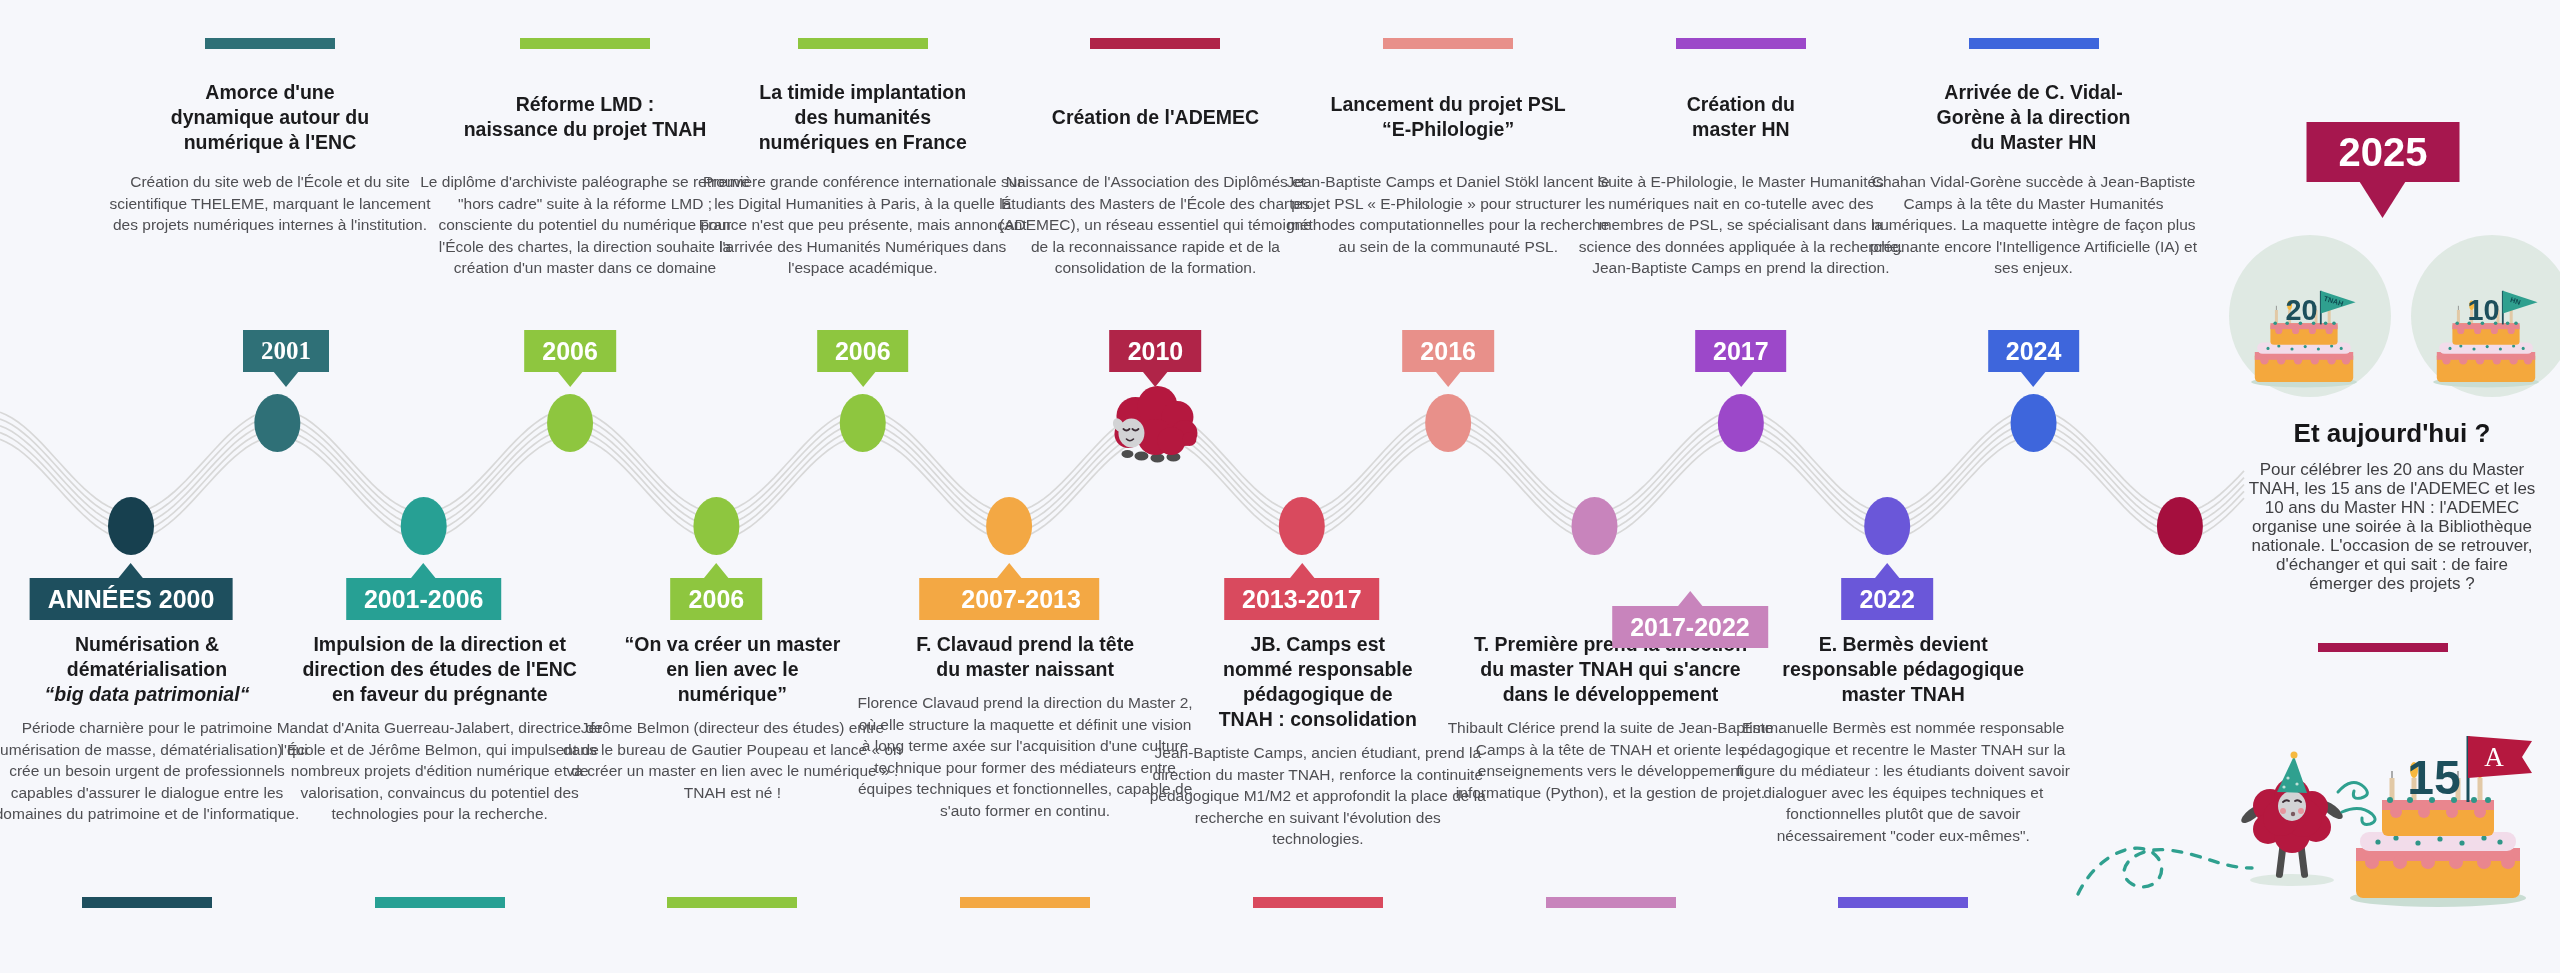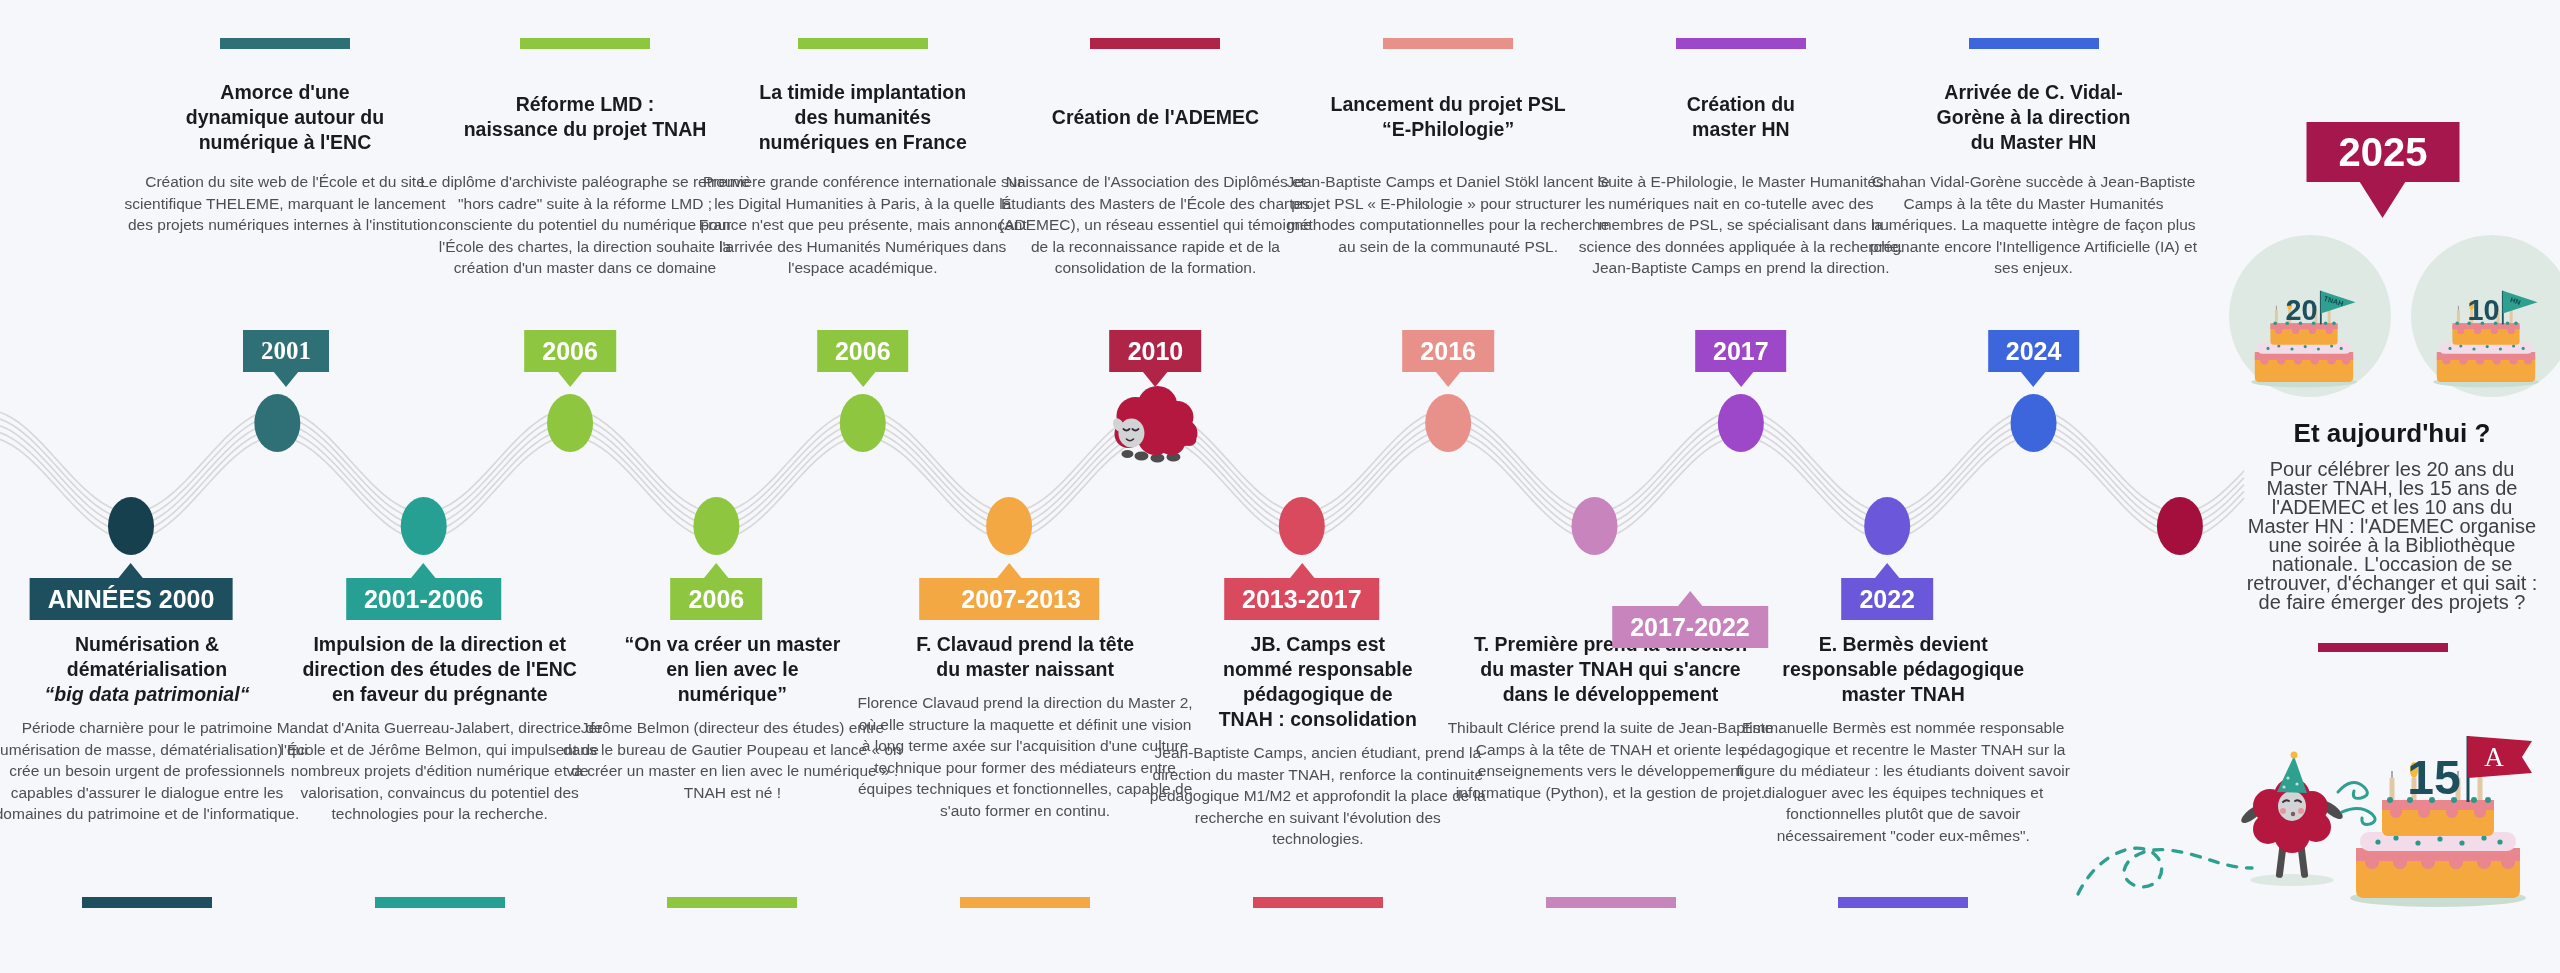--- a/index.html
+++ b/index.html
@@ -31,21 +31,21 @@
   .tag.bottom-tag .ptr{top:-15px;border-bottom:16px solid var(--c);}
   
   .tag2025{position:absolute;left:2383px;top:122px;transform:translateX(-50%);
        height:60px;line-height:60px;padding:0 32px;font-weight:700;font-size:40px;color:#fff;
        background:var(--c);z-index:3;}
   .tag2025 .ptr{position:absolute;left:50%;transform:translateX(-50%);bottom:-36px;width:0;height:0;
        border-left:24px solid transparent;border-right:24px solid transparent;border-top:38px solid var(--c);}
   .today-heading{position:absolute;left:2252px;top:418px;width:280px;text-align:center;
        font-weight:700;font-size:26px;color:#161618;z-index:2;}
   .today-body{position:absolute;left:2245px;top:460px;width:294px;text-align:center;
-       font-size:20px;line-height:19px;color:#3f3f42;z-index:2;}
+       font-size:17px;line-height:19px;color:#3f3f42;z-index:2;}
   .accent-underline{position:absolute;left:2318px;top:643px;width:130px;height:9px;z-index:2;}
 </style>
 </head>
 <body>
 
 <div id="canvas">
   <svg id="deco" width="2560" height="973" viewBox="0 0 2560 973">
       <path d="M0 412.2L6 414.7L12 418.0L18 422.0L24 426.7L30 431.9L36 437.6L42 443.7L48 450.1L54 456.7L60 463.3L66 469.9L72 476.3L78 482.5L84 488.3L90 493.7L96 498.5L102 502.7L108 506.2L114 509.0L120 511.0L126 512.1L132 512.4L138 511.8L144 510.4L150 508.2L156 505.2L162 501.4L168 497.0L174 492.0L180 486.4L186 480.5L192 474.2L198 467.7L204 461.1L210 454.5L216 448.0L222 441.7L228 435.7L234 430.1L240 425.1L246 420.6L252 416.8L258 413.8L264 411.5L270 410.0L276 409.4L282 409.7L288 410.7L294 412.7L300 415.4L306 418.8L312 423.0L318 427.8L324 433.1L330 438.9L336 445.1L342 451.5L348 458.1L354 464.7L360 471.3L366 477.7L372 483.8L378 489.5L384 494.8L390 499.5L396 503.6L402 506.9L408 509.5L414 511.3L420 512.2L426 512.3L432 511.6L438 510.0L444 507.6L450 504.4L456 500.5L462 496.0L468 490.8L474 485.2L480 479.2L486 472.8L492 466.3L498 459.7L504 453.1L510 446.6L516 440.3L522 434.5L528 429.0L534 424.1L540 419.7L546 416.1L552 413.2L558 411.1L564 409.8L570 409.4L576 409.8L582 411.1L588 413.2L594 416.1L600 419.7L606 424.0L612 428.9L618 434.4L624 440.2L630 446.5L636 452.9L642 459.5L648 466.2L654 472.7L660 479.0L666 485.1L672 490.7L678 495.9L684 500.4L690 504.3L696 507.5L702 510.0L708 511.6L714 512.3L720 512.2L726 511.3L732 509.5L738 507.0L744 503.6L750 499.6L756 494.9L762 489.6L768 483.9L774 477.8L780 471.4L786 464.8L792 458.2L798 451.6L804 445.2L810 439.0L816 433.2L822 427.9L828 423.1L834 418.9L840 415.4L846 412.7L852 410.8L858 409.7L864 409.4L870 410.0L876 411.5L882 413.7L888 416.8L894 420.6L900 425.0L906 430.0L912 435.6L918 441.6L924 447.9L930 454.4L936 461.0L942 467.6L948 474.1L954 480.4L960 486.3L966 491.9L972 496.9L978 501.3L984 505.1L990 508.1L996 510.4L1002 511.8L1008 512.4L1014 512.1L1020 511.0L1026 509.0L1032 506.3L1038 502.8L1044 498.6L1050 493.8L1056 488.4L1062 482.6L1068 476.4L1074 470.0L1080 463.4L1086 456.8L1092 450.2L1098 443.8L1104 437.7L1110 432.0L1116 426.8L1122 422.1L1128 418.1L1134 414.8L1140 412.2L1146 410.5L1152 409.5L1158 409.5L1164 410.3L1170 411.9L1176 414.3L1182 417.5L1188 421.5L1194 426.0L1200 431.2L1206 436.9L1212 442.9L1218 449.3L1224 455.8L1230 462.4L1236 469.0L1242 475.5L1248 481.7L1254 487.6L1260 493.0L1266 497.9L1272 502.2L1278 505.8L1284 508.7L1290 510.8L1296 512.0L1302 512.4L1308 511.9L1314 510.6L1320 508.5L1326 505.6L1332 502.0L1338 497.6L1344 492.7L1350 487.2L1356 481.3L1362 475.1L1368 468.6L1374 462.0L1380 455.4L1386 448.8L1392 442.5L1398 436.5L1404 430.8L1410 425.7L1416 421.2L1422 417.3L1428 414.1L1434 411.8L1440 410.2L1446 409.5L1452 409.6L1458 410.5L1464 412.4L1470 415.0L1476 418.3L1482 422.4L1488 427.1L1494 432.4L1500 438.1L1506 444.3L1512 450.7L1518 457.2L1524 463.9L1530 470.4L1536 476.9L1542 483.0L1548 488.8L1554 494.1L1560 498.9L1566 503.1L1572 506.5L1578 509.2L1584 511.1L1590 512.2L1596 512.4L1602 511.7L1608 510.3L1614 508.0L1620 504.9L1626 501.1L1632 496.6L1638 491.5L1644 486.0L1650 480.0L1656 473.7L1662 467.2L1668 460.5L1674 453.9L1680 447.4L1686 441.2L1692 435.2L1698 429.7L1704 424.7L1710 420.3L1716 416.6L1722 413.6L1728 411.3L1734 410.0L1740 409.4L1746 409.7L1752 410.9L1758 412.9L1764 415.6L1770 419.2L1776 423.4L1782 428.2L1788 433.6L1794 439.4L1800 445.6L1806 452.1L1812 458.7L1818 465.3L1824 471.8L1830 478.2L1836 484.3L1842 490.0L1848 495.2L1854 499.9L1860 503.9L1866 507.2L1872 509.7L1878 511.4L1884 512.3L1890 512.3L1896 511.5L1902 509.8L1908 507.4L1914 504.1L1920 500.2L1926 495.5L1932 490.4L1938 484.7L1944 478.6L1950 472.3L1956 465.7L1962 459.1L1968 452.5L1974 446.1L1980 439.8L1986 434.0L1992 428.6L1998 423.7L2004 419.4L2010 415.8L2016 413.0L2022 411.0L2028 409.8L2034 409.4L2040 409.9L2046 411.2L2052 413.4L2058 416.3L2064 420.0L2070 424.4L2076 429.3L2082 434.8L2088 440.8L2094 447.0L2100 453.5L2106 460.1L2112 466.7L2118 473.2L2124 479.6L2130 485.6L2136 491.2L2142 496.3L2148 500.8L2154 504.6L2160 507.8L2166 510.1L2172 511.7L2178 512.4L2184 512.2L2190 511.2L2196 509.4L2202 506.7L2208 503.3L2214 499.2L2220 494.5L2226 489.2L2232 483.4L2238 477.3L2244 470.9" fill="none" stroke="#d8d8d8" stroke-width="1.7"></path>
       <path d="M0 419.0L6 421.5L12 424.8L18 428.8L24 433.5L30 438.7L36 444.4L42 450.5L48 456.9L54 463.5L60 470.1L66 476.7L72 483.1L78 489.3L84 495.1L90 500.5L96 505.3L102 509.5L108 513.0L114 515.8L120 517.8L126 518.9L132 519.2L138 518.6L144 517.2L150 515.0L156 512.0L162 508.2L168 503.8L174 498.8L180 493.2L186 487.3L192 481.0L198 474.5L204 467.9L210 461.3L216 454.8L222 448.5L228 442.5L234 436.9L240 431.9L246 427.4L252 423.6L258 420.6L264 418.3L270 416.8L276 416.2L282 416.5L288 417.5L294 419.5L300 422.2L306 425.6L312 429.8L318 434.6L324 439.9L330 445.7L336 451.9L342 458.3L348 464.9L354 471.5L360 478.1L366 484.5L372 490.6L378 496.3L384 501.6L390 506.3L396 510.4L402 513.7L408 516.3L414 518.1L420 519.0L426 519.1L432 518.4L438 516.8L444 514.4L450 511.2L456 507.3L462 502.8L468 497.6L474 492.0L480 486.0L486 479.6L492 473.1L498 466.5L504 459.9L510 453.4L516 447.1L522 441.3L528 435.8L534 430.9L540 426.5L546 422.9L552 420.0L558 417.9L564 416.6L570 416.2L576 416.6L582 417.9L588 420.0L594 422.9L600 426.5L606 430.8L612 435.7L618 441.2L624 447.0L630 453.3L636 459.7L642 466.3L648 473.0L654 479.5L660 485.8L666 491.9L672 497.5L678 502.7L684 507.2L690 511.1L696 514.3L702 516.8L708 518.4L714 519.1L720 519.0L726 518.1L732 516.3L738 513.8L744 510.4L750 506.4L756 501.7L762 496.4L768 490.7L774 484.6L780 478.2L786 471.6L792 465.0L798 458.4L804 452.0L810 445.8L816 440.0L822 434.7L828 429.9L834 425.7L840 422.2L846 419.5L852 417.6L858 416.5L864 416.2L870 416.8L876 418.3L882 420.5L888 423.6L894 427.4L900 431.8L906 436.8L912 442.4L918 448.4L924 454.7L930 461.2L936 467.8L942 474.4L948 480.9L954 487.2L960 493.1L966 498.7L972 503.7L978 508.1L984 511.9L990 514.9L996 517.2L1002 518.6L1008 519.2L1014 518.9L1020 517.8L1026 515.8L1032 513.1L1038 509.6L1044 505.4L1050 500.6L1056 495.2L1062 489.4L1068 483.2L1074 476.8L1080 470.2L1086 463.6L1092 457.0L1098 450.6L1104 444.5L1110 438.8L1116 433.6L1122 428.9L1128 424.9L1134 421.6L1140 419.0L1146 417.3L1152 416.3L1158 416.3L1164 417.1L1170 418.7L1176 421.1L1182 424.3L1188 428.3L1194 432.8L1200 438.0L1206 443.7L1212 449.7L1218 456.1L1224 462.6L1230 469.2L1236 475.8L1242 482.3L1248 488.5L1254 494.4L1260 499.8L1266 504.7L1272 509.0L1278 512.6L1284 515.5L1290 517.6L1296 518.8L1302 519.2L1308 518.7L1314 517.4L1320 515.3L1326 512.4L1332 508.8L1338 504.4L1344 499.5L1350 494.0L1356 488.1L1362 481.9L1368 475.4L1374 468.8L1380 462.2L1386 455.6L1392 449.3L1398 443.3L1404 437.6L1410 432.5L1416 428.0L1422 424.1L1428 420.9L1434 418.6L1440 417.0L1446 416.3L1452 416.4L1458 417.3L1464 419.2L1470 421.8L1476 425.1L1482 429.2L1488 433.9L1494 439.2L1500 444.9L1506 451.1L1512 457.5L1518 464.0L1524 470.7L1530 477.2L1536 483.7L1542 489.8L1548 495.6L1554 500.9L1560 505.7L1566 509.9L1572 513.3L1578 516.0L1584 517.9L1590 519.0L1596 519.2L1602 518.5L1608 517.1L1614 514.8L1620 511.7L1626 507.9L1632 503.4L1638 498.3L1644 492.8L1650 486.8L1656 480.5L1662 474.0L1668 467.3L1674 460.7L1680 454.2L1686 448.0L1692 442.0L1698 436.5L1704 431.5L1710 427.1L1716 423.4L1722 420.4L1728 418.1L1734 416.8L1740 416.2L1746 416.5L1752 417.7L1758 419.7L1764 422.4L1770 426.0L1776 430.2L1782 435.0L1788 440.4L1794 446.2L1800 452.4L1806 458.9L1812 465.5L1818 472.1L1824 478.6L1830 485.0L1836 491.1L1842 496.8L1848 502.0L1854 506.7L1860 510.7L1866 514.0L1872 516.5L1878 518.2L1884 519.1L1890 519.1L1896 518.3L1902 516.6L1908 514.2L1914 510.9L1920 507.0L1926 502.3L1932 497.2L1938 491.5L1944 485.4L1950 479.1L1956 472.5L1962 465.9L1968 459.3L1974 452.9L1980 446.6L1986 440.8L1992 435.4L1998 430.5L2004 426.2L2010 422.6L2016 419.8L2022 417.8L2028 416.6L2034 416.2L2040 416.7L2046 418.0L2052 420.2L2058 423.1L2064 426.8L2070 431.2L2076 436.1L2082 441.6L2088 447.6L2094 453.8L2100 460.3L2106 466.9L2112 473.5L2118 480.0L2124 486.4L2130 492.4L2136 498.0L2142 503.1L2148 507.6L2154 511.4L2160 514.6L2166 516.9L2172 518.5L2178 519.2L2184 519.0L2190 518.0L2196 516.2L2202 513.5L2208 510.1L2214 506.0L2220 501.3L2226 496.0L2232 490.2L2238 484.1L2244 477.7" fill="none" stroke="#d8d8d8" stroke-width="1.7"></path>
       <path d="M0 425.8L6 428.3L12 431.6L18 435.6L24 440.3L30 445.5L36 451.2L42 457.3L48 463.7L54 470.3L60 476.9L66 483.5L72 489.9L78 496.1L84 501.9L90 507.3L96 512.1L102 516.3L108 519.8L114 522.6L120 524.6L126 525.7L132 526.0L138 525.4L144 524.0L150 521.8L156 518.8L162 515.0L168 510.6L174 505.6L180 500.0L186 494.1L192 487.8L198 481.3L204 474.7L210 468.1L216 461.6L222 455.3L228 449.3L234 443.7L240 438.7L246 434.2L252 430.4L258 427.4L264 425.1L270 423.6L276 423.0L282 423.3L288 424.3L294 426.3L300 429.0L306 432.4L312 436.6L318 441.4L324 446.7L330 452.5L336 458.7L342 465.1L348 471.7L354 478.3L360 484.9L366 491.3L372 497.4L378 503.1L384 508.4L390 513.1L396 517.2L402 520.5L408 523.1L414 524.9L420 525.8L426 525.9L432 525.2L438 523.6L444 521.2L450 518.0L456 514.1L462 509.6L468 504.4L474 498.8L480 492.8L486 486.4L492 479.9L498 473.3L504 466.7L510 460.2L516 453.9L522 448.1L528 442.6L534 437.7L540 433.3L546 429.7L552 426.8L558 424.7L564 423.4L570 423.0L576 423.4L582 424.7L588 426.8L594 429.7L600 433.3L606 437.6L612 442.5L618 448.0L624 453.8L630 460.1L636 466.5L642 473.1L648 479.8L654 486.3L660 492.6L666 498.7L672 504.3L678 509.5L684 514.0L690 517.9L696 521.1L702 523.6L708 525.2L714 525.9L720 525.8L726 524.9L732 523.1L738 520.6L744 517.2L750 513.2L756 508.5L762 503.2L768 497.5L774 491.4L780 485.0L786 478.4L792 471.8L798 465.2L804 458.8L810 452.6L816 446.8L822 441.5L828 436.7L834 432.5L840 429.0L846 426.3L852 424.4L858 423.3L864 423.0L870 423.6L876 425.1L882 427.3L888 430.4L894 434.2L900 438.6L906 443.6L912 449.2L918 455.2L924 461.5L930 468.0L936 474.6L942 481.2L948 487.7L954 494.0L960 499.9L966 505.5L972 510.5L978 514.9L984 518.7L990 521.7L996 524.0L1002 525.4L1008 526.0L1014 525.7L1020 524.6L1026 522.6L1032 519.9L1038 516.4L1044 512.2L1050 507.4L1056 502.0L1062 496.2L1068 490.0L1074 483.6L1080 477.0L1086 470.4L1092 463.8L1098 457.4L1104 451.3L1110 445.6L1116 440.4L1122 435.7L1128 431.7L1134 428.4L1140 425.8L1146 424.1L1152 423.1L1158 423.1L1164 423.9L1170 425.5L1176 427.9L1182 431.1L1188 435.1L1194 439.6L1200 444.8L1206 450.5L1212 456.5L1218 462.9L1224 469.4L1230 476.0L1236 482.6L1242 489.1L1248 495.3L1254 501.2L1260 506.6L1266 511.5L1272 515.8L1278 519.4L1284 522.3L1290 524.4L1296 525.6L1302 526.0L1308 525.5L1314 524.2L1320 522.1L1326 519.2L1332 515.6L1338 511.2L1344 506.3L1350 500.8L1356 494.9L1362 488.7L1368 482.2L1374 475.6L1380 469.0L1386 462.4L1392 456.1L1398 450.1L1404 444.4L1410 439.3L1416 434.8L1422 430.9L1428 427.7L1434 425.4L1440 423.8L1446 423.1L1452 423.2L1458 424.1L1464 426.0L1470 428.6L1476 431.9L1482 436.0L1488 440.7L1494 446.0L1500 451.7L1506 457.9L1512 464.3L1518 470.8L1524 477.5L1530 484.0L1536 490.5L1542 496.6L1548 502.4L1554 507.7L1560 512.5L1566 516.7L1572 520.1L1578 522.8L1584 524.7L1590 525.8L1596 526.0L1602 525.3L1608 523.9L1614 521.6L1620 518.5L1626 514.7L1632 510.2L1638 505.1L1644 499.6L1650 493.6L1656 487.3L1662 480.8L1668 474.1L1674 467.5L1680 461.0L1686 454.8L1692 448.8L1698 443.3L1704 438.3L1710 433.9L1716 430.2L1722 427.2L1728 424.9L1734 423.6L1740 423.0L1746 423.3L1752 424.5L1758 426.5L1764 429.2L1770 432.8L1776 437.0L1782 441.8L1788 447.2L1794 453.0L1800 459.2L1806 465.7L1812 472.3L1818 478.9L1824 485.4L1830 491.8L1836 497.9L1842 503.6L1848 508.8L1854 513.5L1860 517.5L1866 520.8L1872 523.3L1878 525.0L1884 525.9L1890 525.9L1896 525.1L1902 523.4L1908 521.0L1914 517.7L1920 513.8L1926 509.1L1932 504.0L1938 498.3L1944 492.2L1950 485.9L1956 479.3L1962 472.7L1968 466.1L1974 459.7L1980 453.4L1986 447.6L1992 442.2L1998 437.3L2004 433.0L2010 429.4L2016 426.6L2022 424.6L2028 423.4L2034 423.0L2040 423.5L2046 424.8L2052 427.0L2058 429.9L2064 433.6L2070 438.0L2076 442.9L2082 448.4L2088 454.4L2094 460.6L2100 467.1L2106 473.7L2112 480.3L2118 486.8L2124 493.2L2130 499.2L2136 504.8L2142 509.9L2148 514.4L2154 518.2L2160 521.4L2166 523.7L2172 525.3L2178 526.0L2184 525.8L2190 524.8L2196 523.0L2202 520.3L2208 516.9L2214 512.8L2220 508.1L2226 502.8L2232 497.0L2238 490.9L2244 484.5" fill="none" stroke="#d8d8d8" stroke-width="1.7"></path>
@@ -245,21 +245,21 @@
 
   <div class="tag2025" style="--c:#a6174e">
     <span>2025</span>
     <i class="ptr"></i>
   </div>
 
   <div class="today-heading">Et aujourd'hui ?</div>
   <div class="today-body">Pour célébrer les 20 ans du Master TNAH, les 15 ans de l'ADEMEC et les 10 ans du Master HN : l'ADEMEC organise une soirée à la Bibliothèque nationale. L'occasion de se retrouver, d'échanger et qui sait : de faire émerger des projets ?</div>
   <div class="accent-underline" style="background:#a6174e"></div>
 <div class="tag top-tag" style="left: 286px; font-family: Liberation Serif, serif; --c: #2f7077;"><span>2001</span><i class="ptr"></i></div>
-    <div class="col top" style="left: 285px;">
+    <div class="col top" style="left: 270px;">
       <div class="bar" style="background: rgb(47, 112, 119);"></div>
       <div class="titlebox">
         <div class="title">Amorce d'une
 dynamique autour du
 numérique à l'ENC</div>
       </div>
       <div class="body">Création du site web de l'École et du site scientifique THELEME, marquant le lancement des projets numériques internes à l'institution.</div>
     </div>
     <div class="tag top-tag" style="left: 570.05px; --c: #8ec63f;"><span>2006</span><i class="ptr"></i></div>
     <div class="col top" style="left: 585px;">

